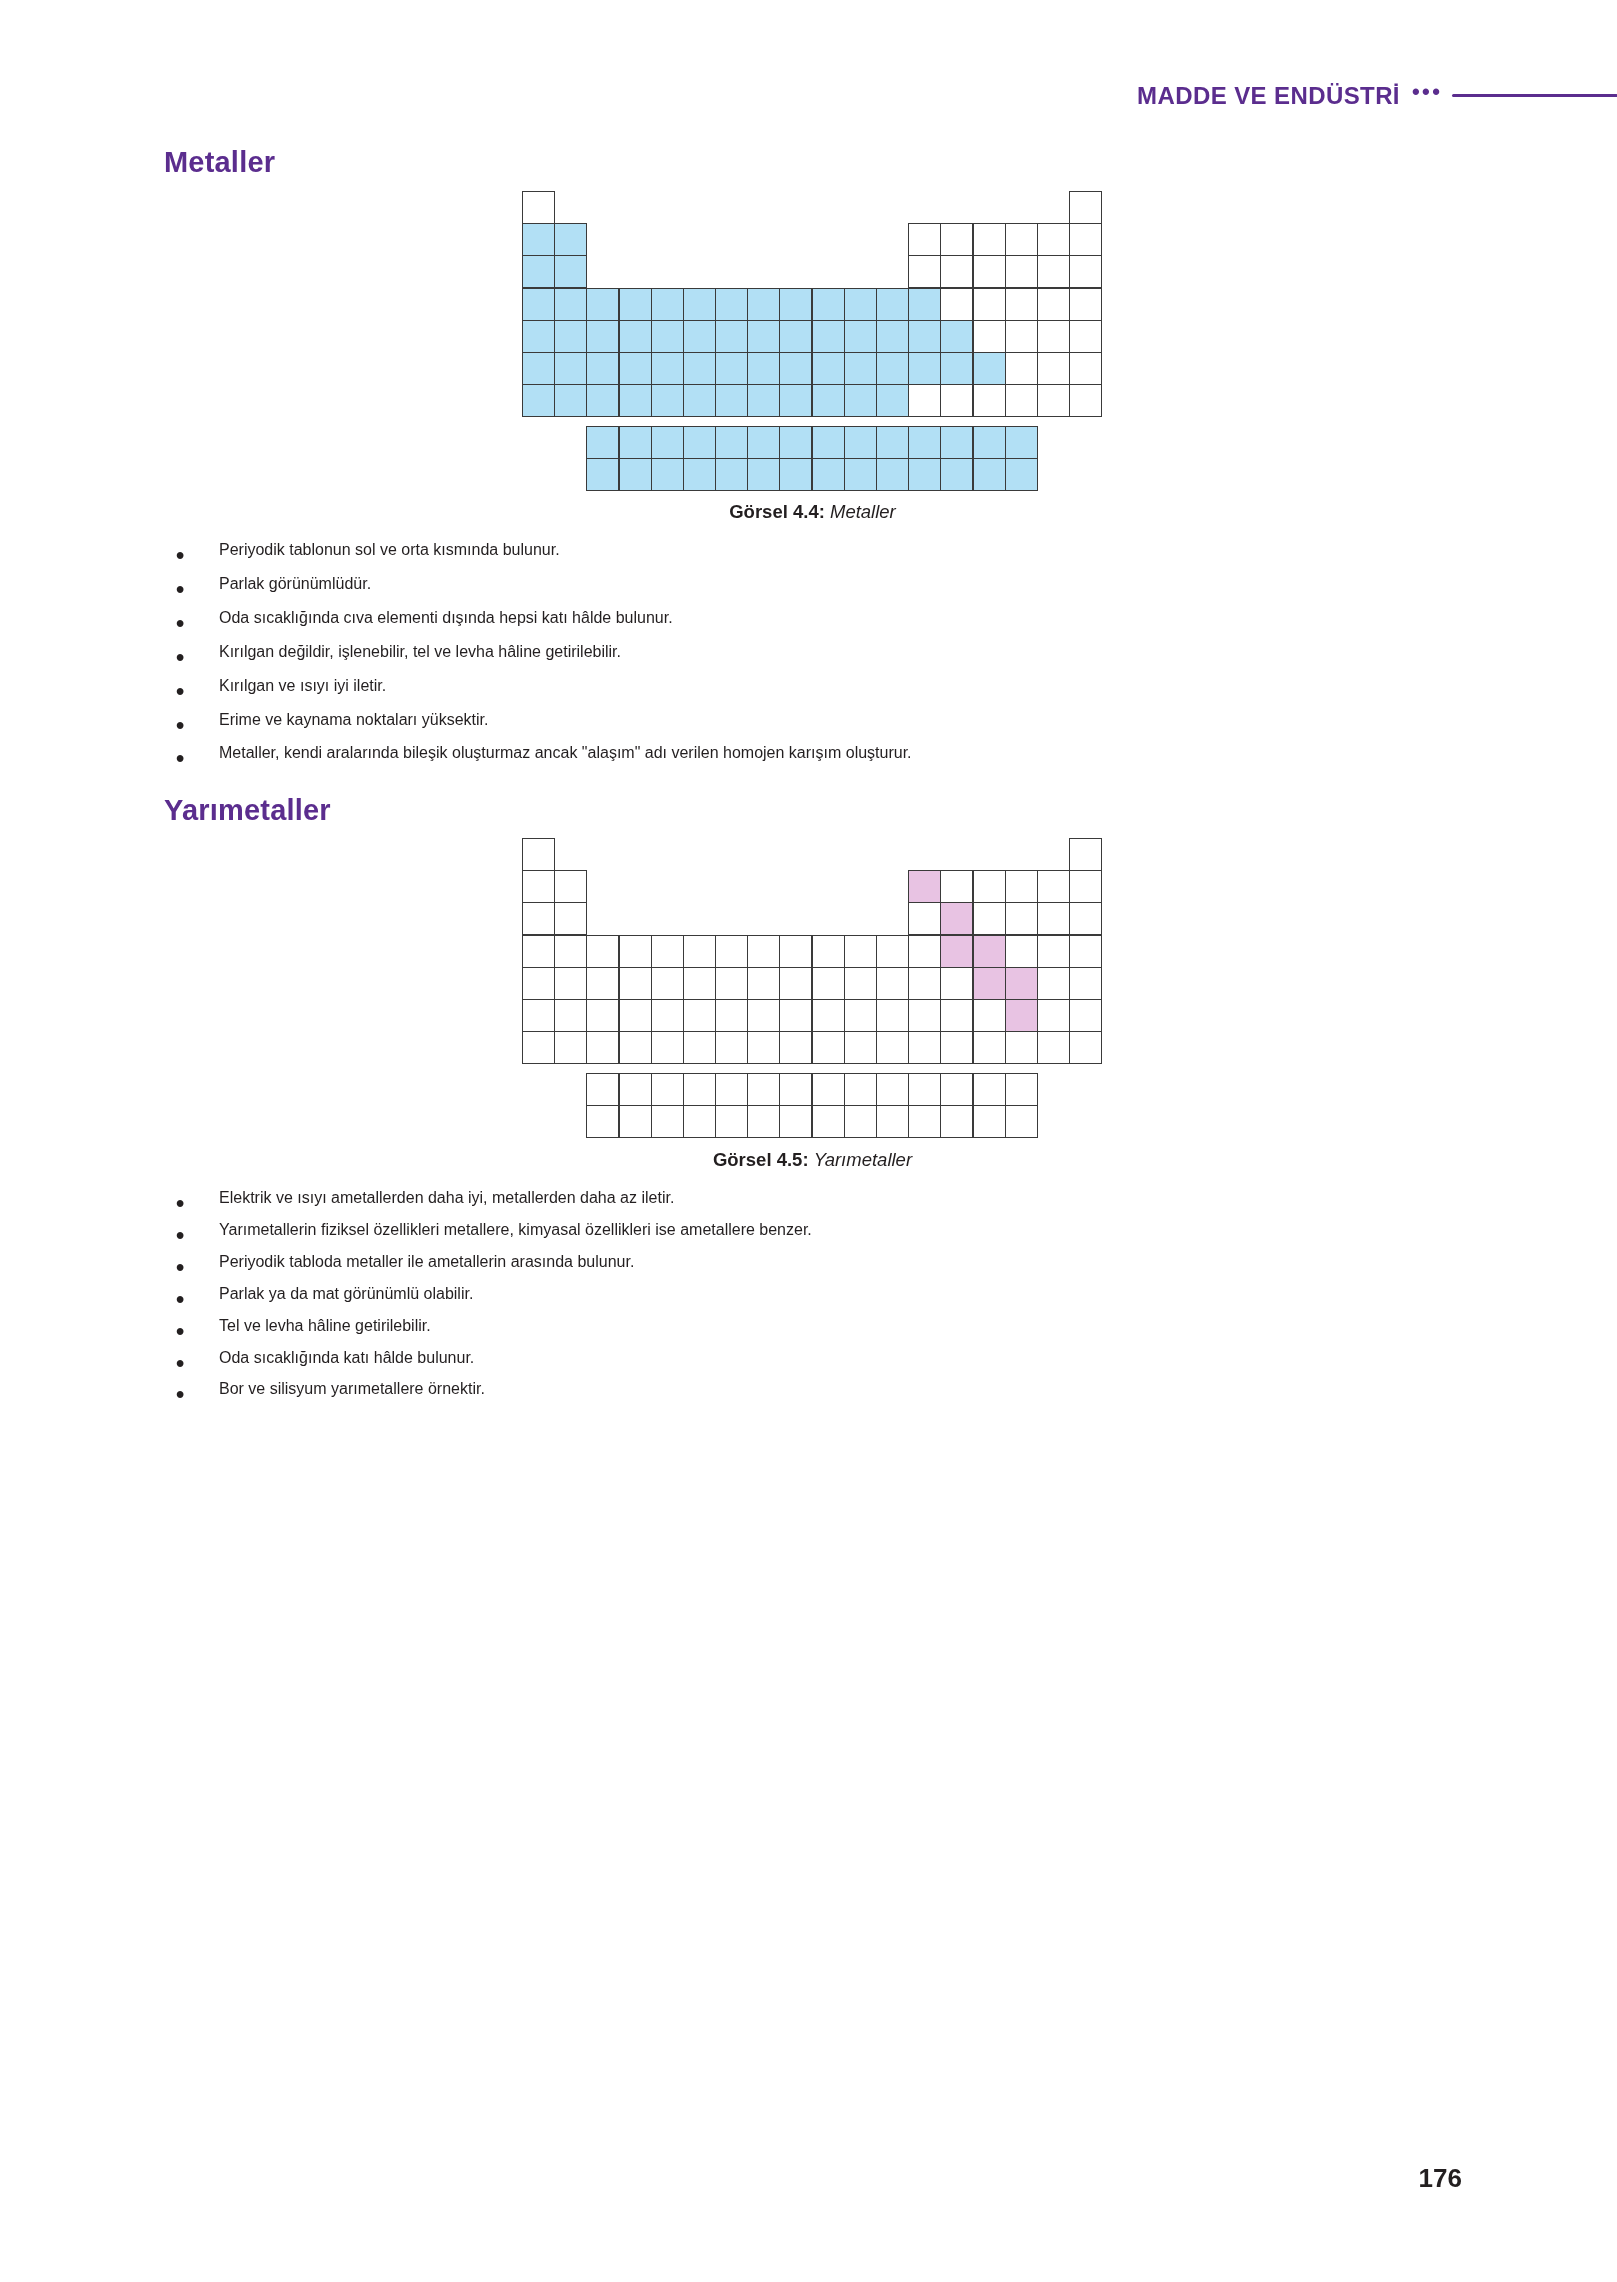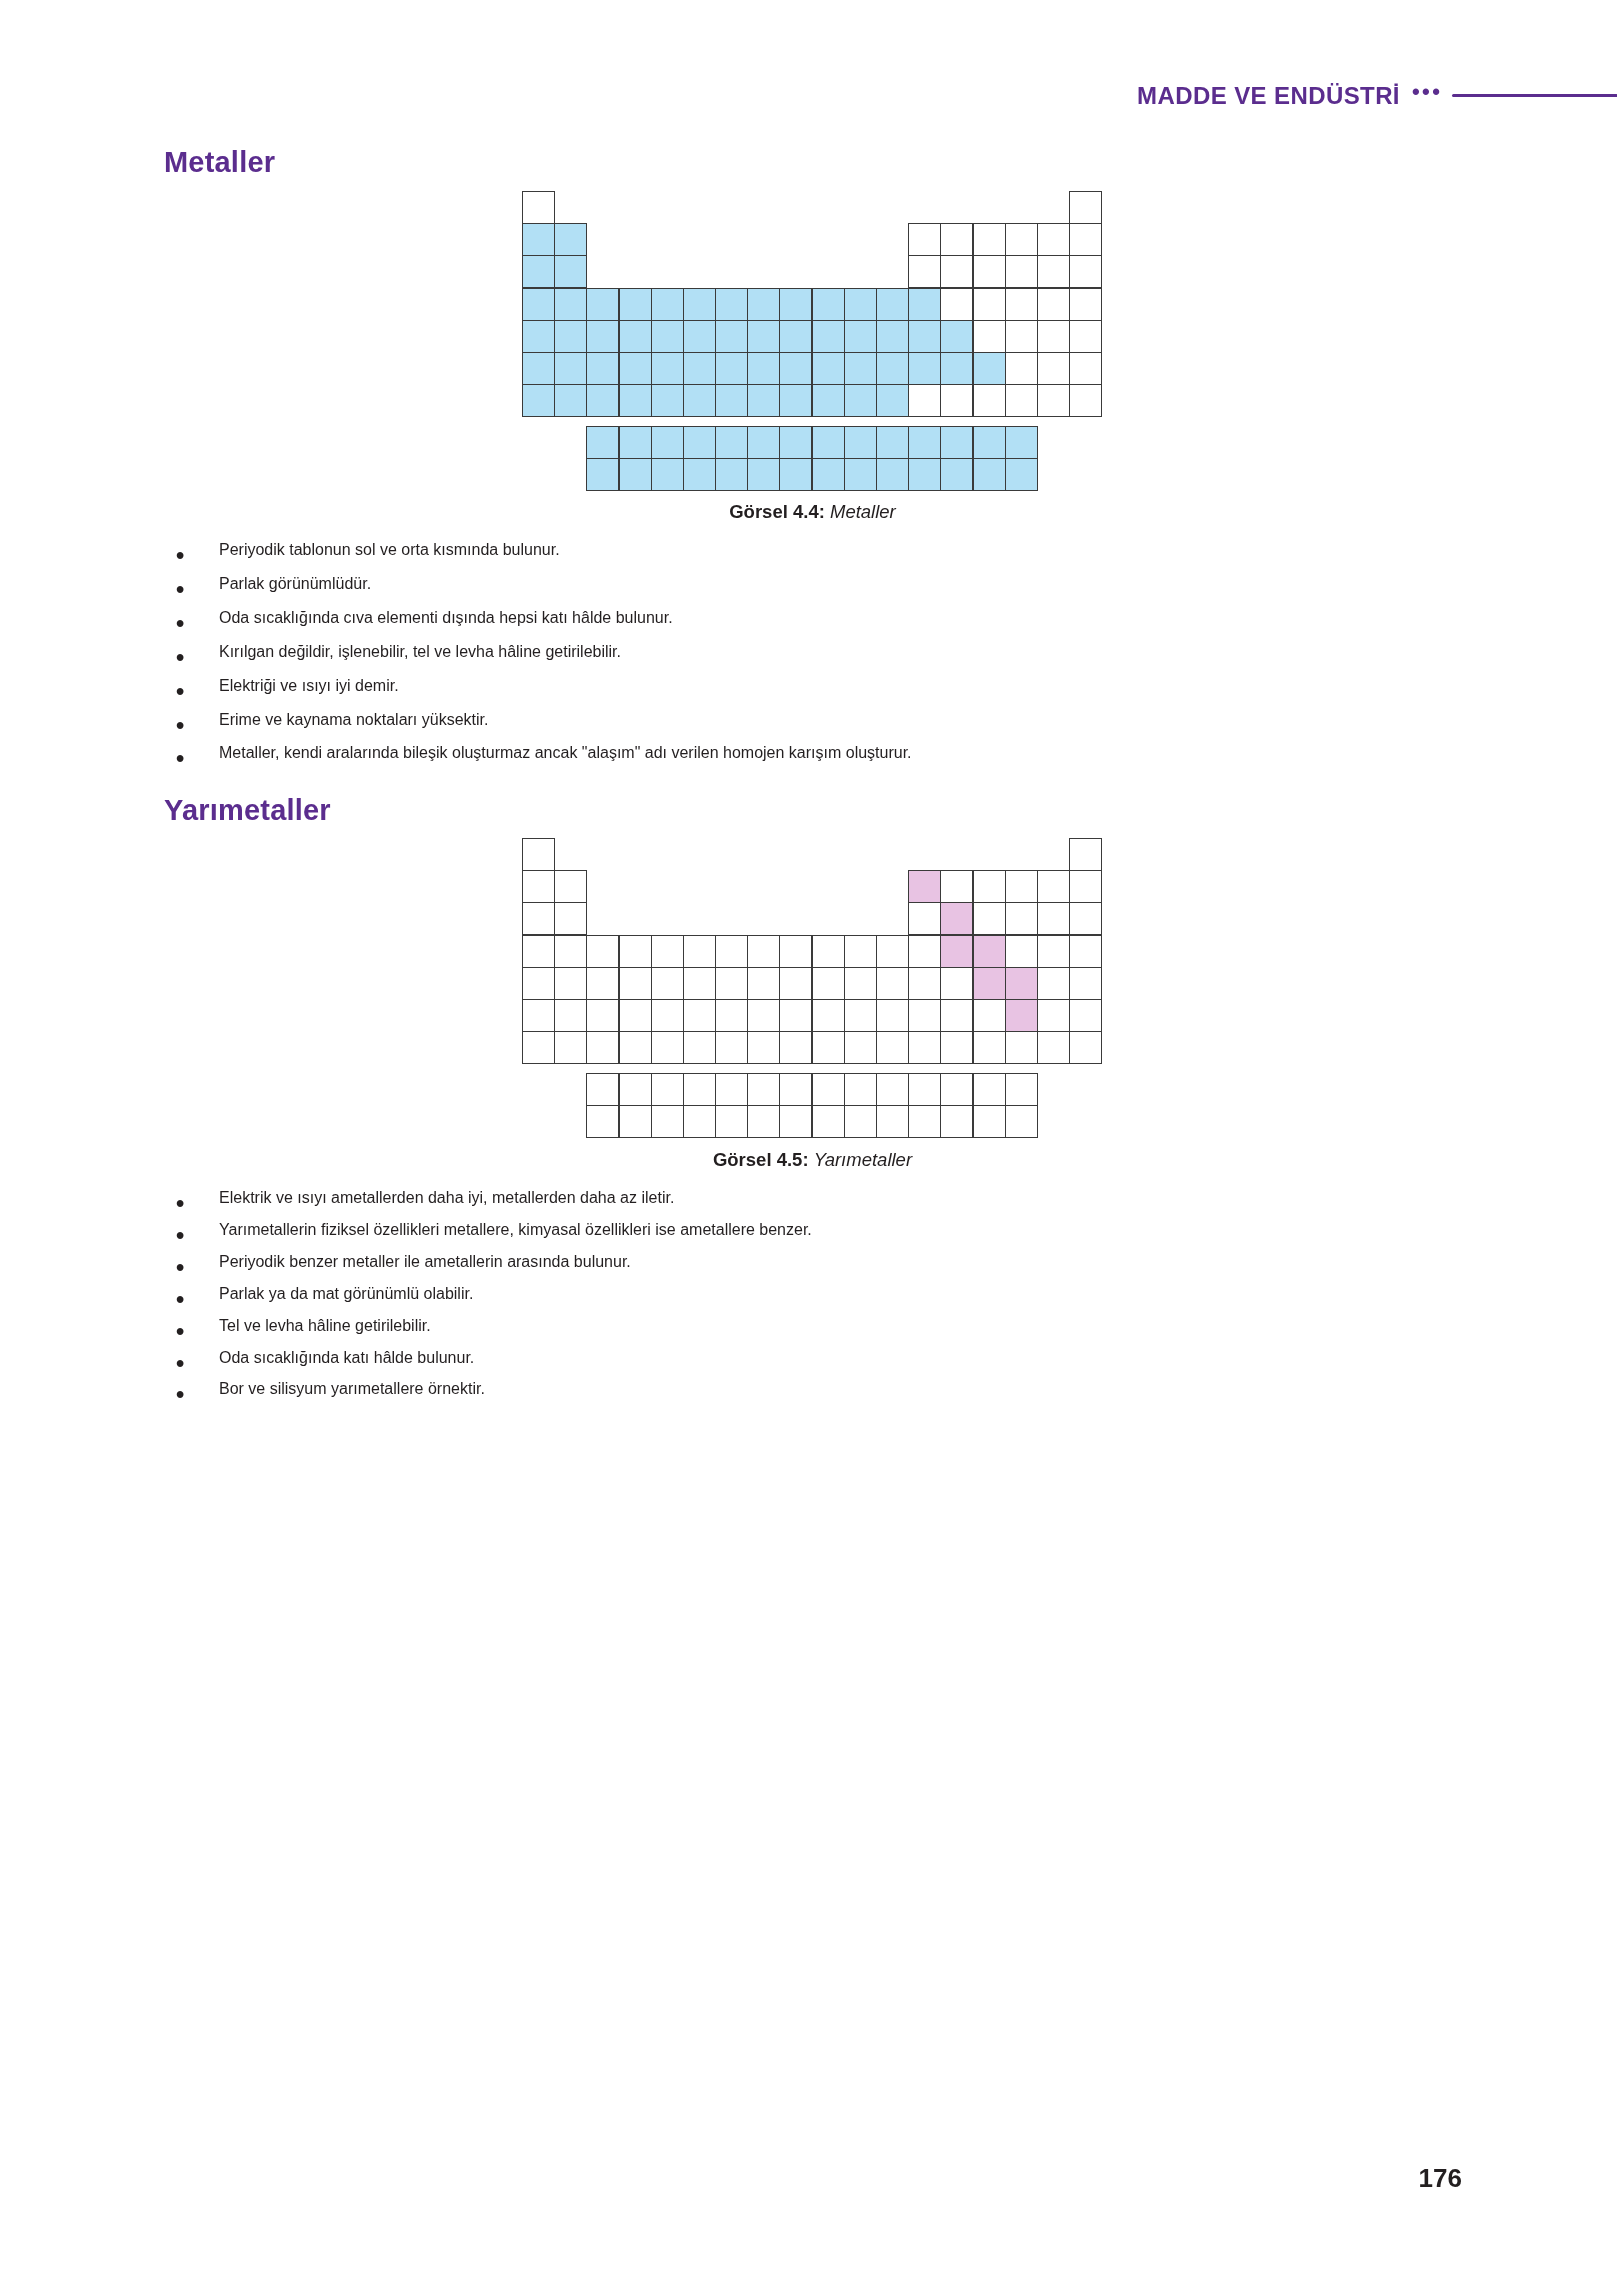--- a/index.html
+++ b/index.html
@@ -285,21 +285,21 @@
         <b>Görsel 4.4:</b>
         <i>Metaller</i>
       </div>
     </div>
 
     <ul class="bullets" id="bullets-metals">
         <li>Periyodik tablonun sol ve orta kısmında bulunur.</li>
         <li>Parlak görünümlüdür.</li>
         <li>Oda sıcaklığında cıva elementi dışında hepsi katı hâlde bulunur.</li>
         <li>Kırılgan değildir, işlenebilir, tel ve levha hâline getirilebilir.</li>
-        <li>Elektriği ve ısıyı iyi demir.</li>
+        <li>Kırılgan ve ısıyı iyi iletir.</li>
         <li>Erime ve kaynama noktaları yüksektir.</li>
         <li>Metaller, kendi aralarında bileşik oluşturmaz ancak "alaşım" adı verilen homojen karışım oluşturur.</li>
       </ul>
 
     <h2 class="section-title second">Yarımetaller</h2>
 
     <div class="figure">
       <div class="ptable" id="ptable-semimetals" style="width: 581px; height: 301px;">
           <div class="cell" style="left: 0px; top: 0px; width: 33px; height: 33px;"></div>
           <div class="cell" style="left: 547px; top: 0px; width: 33px; height: 33px;"></div>
@@ -422,21 +422,21 @@
         </div>
       <div class="caption">
         <b>Görsel 4.5:</b>
         <i>Yarımetaller</i>
       </div>
     </div>
 
     <ul class="bullets tight" id="bullets-semimetals">
         <li>Elektrik ve ısıyı ametallerden daha iyi, metallerden daha az iletir.</li>
         <li>Yarımetallerin fiziksel özellikleri metallere, kimyasal özellikleri ise ametallere benzer.</li>
-        <li>Periyodik benzer metaller ile ametallerin arasında bulunur.</li>
+        <li>Periyodik tabloda metaller ile ametallerin arasında bulunur.</li>
         <li>Parlak ya da mat görünümlü olabilir.</li>
         <li>Tel ve levha hâline getirilebilir.</li>
         <li>Oda sıcaklığında katı hâlde bulunur.</li>
         <li>Bor ve silisyum yarımetallere örnektir.</li>
       </ul>
 
   </div>
 
   <div class="page-number">176</div>
 </div>

